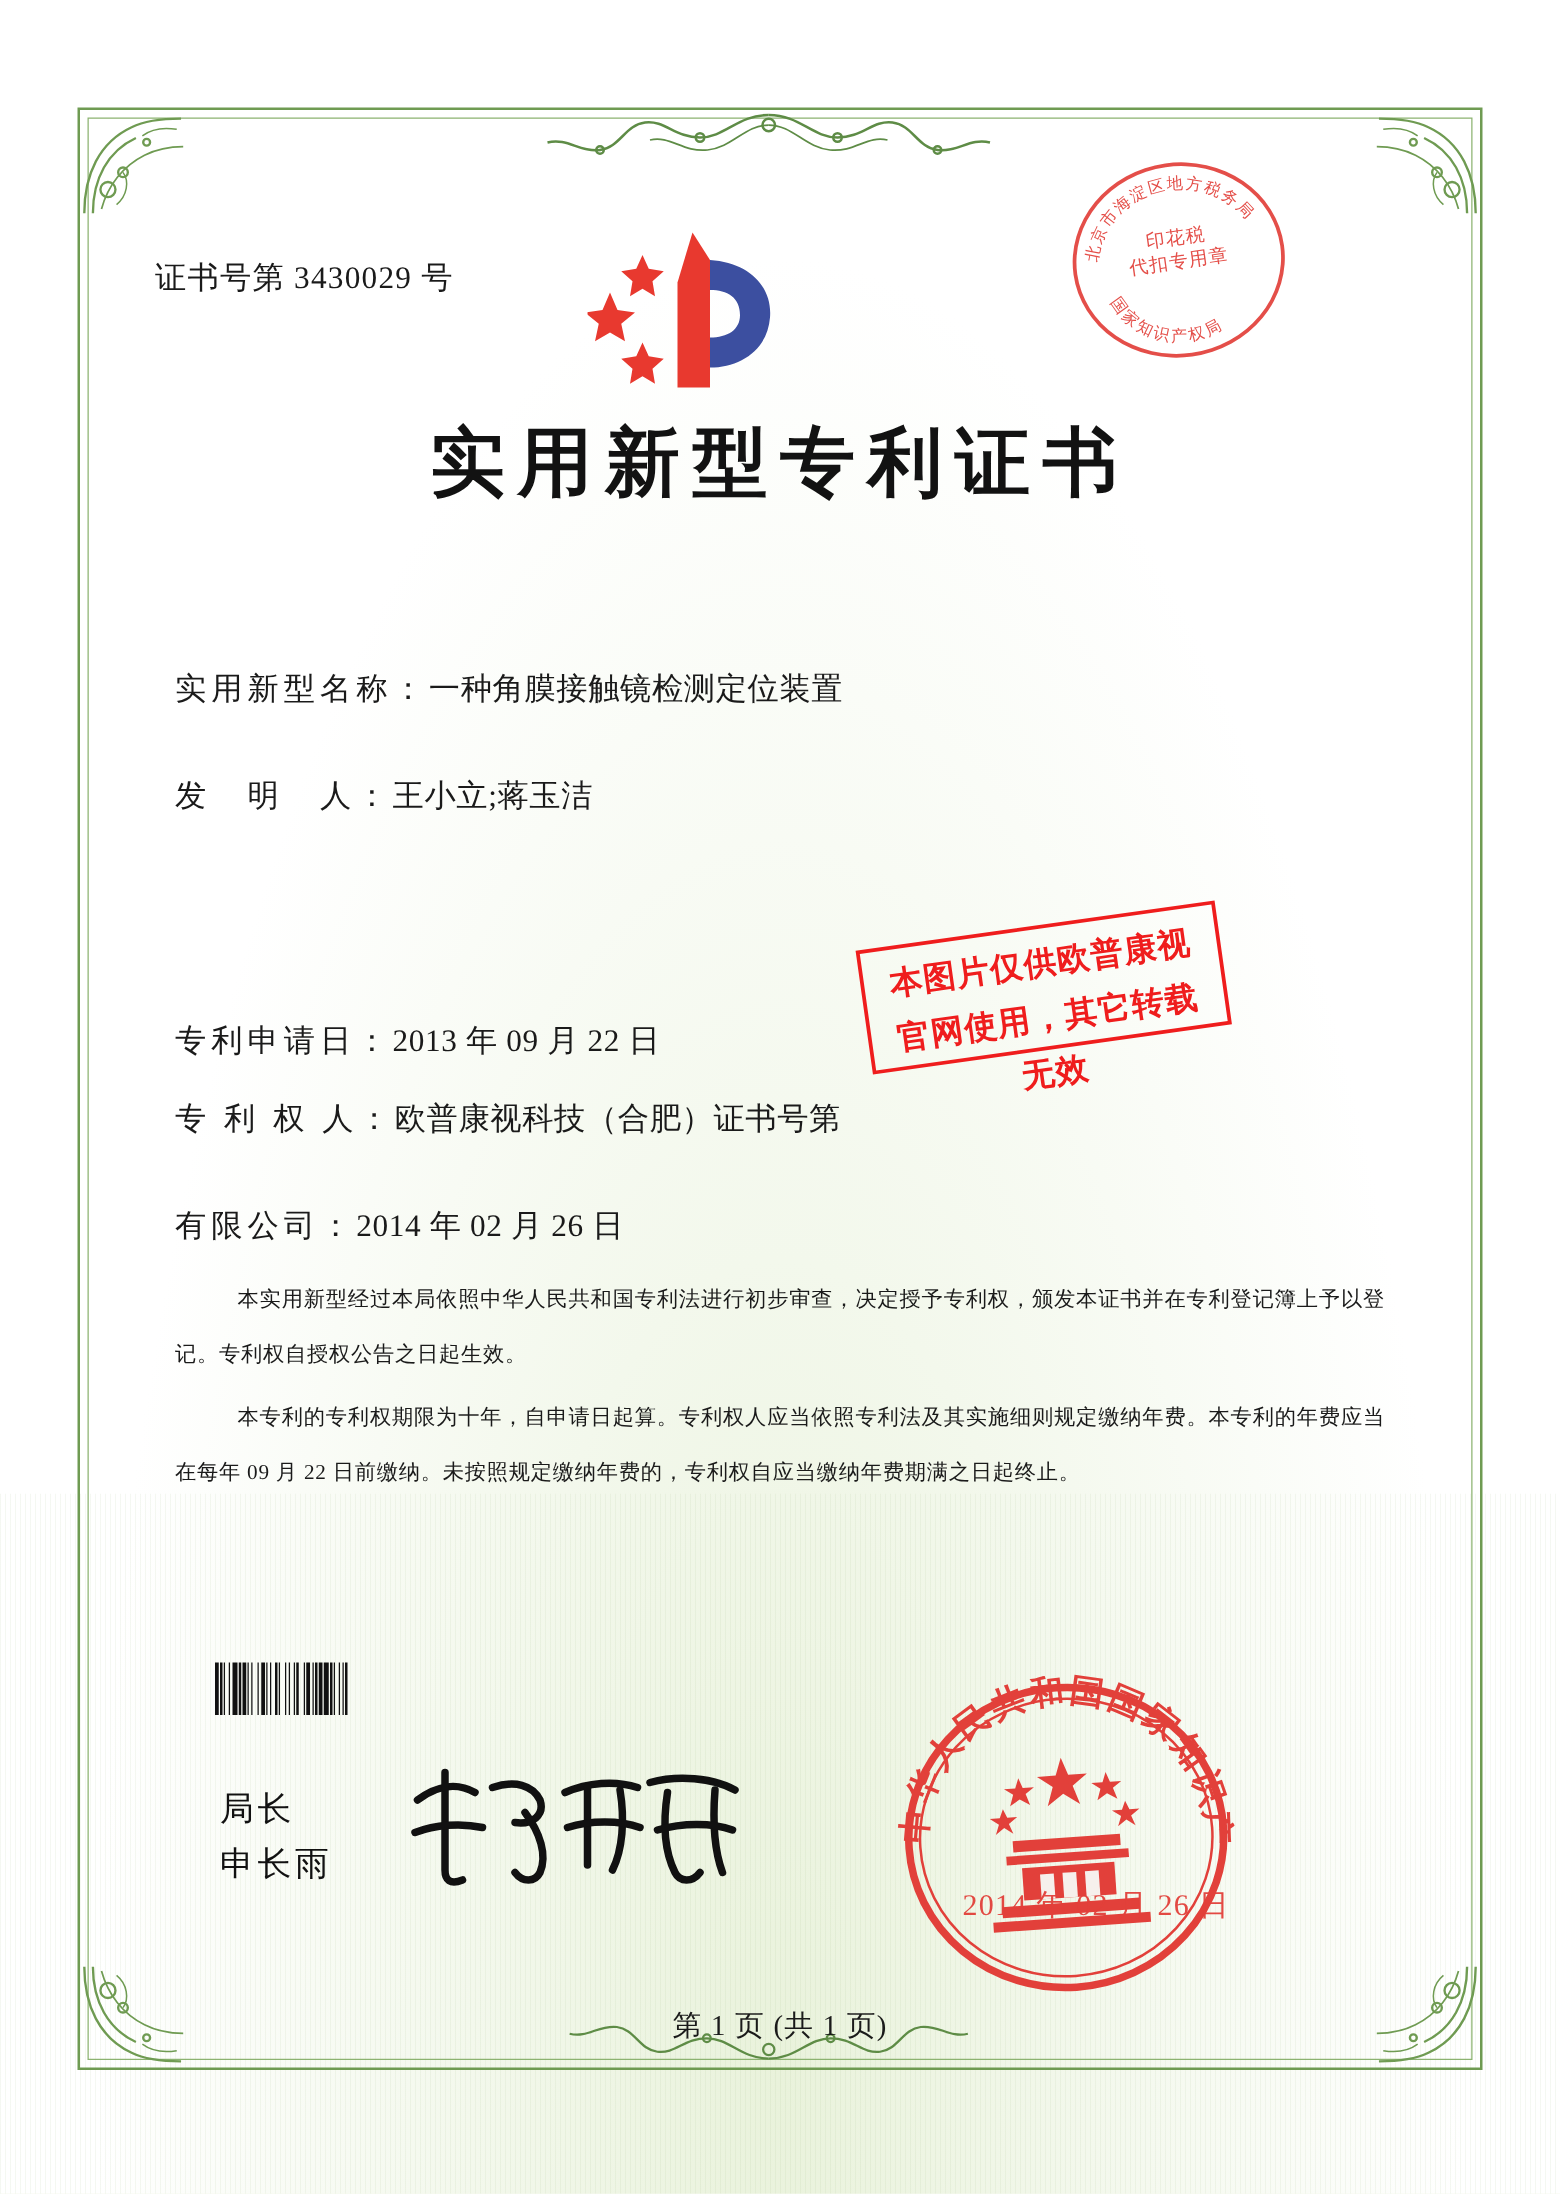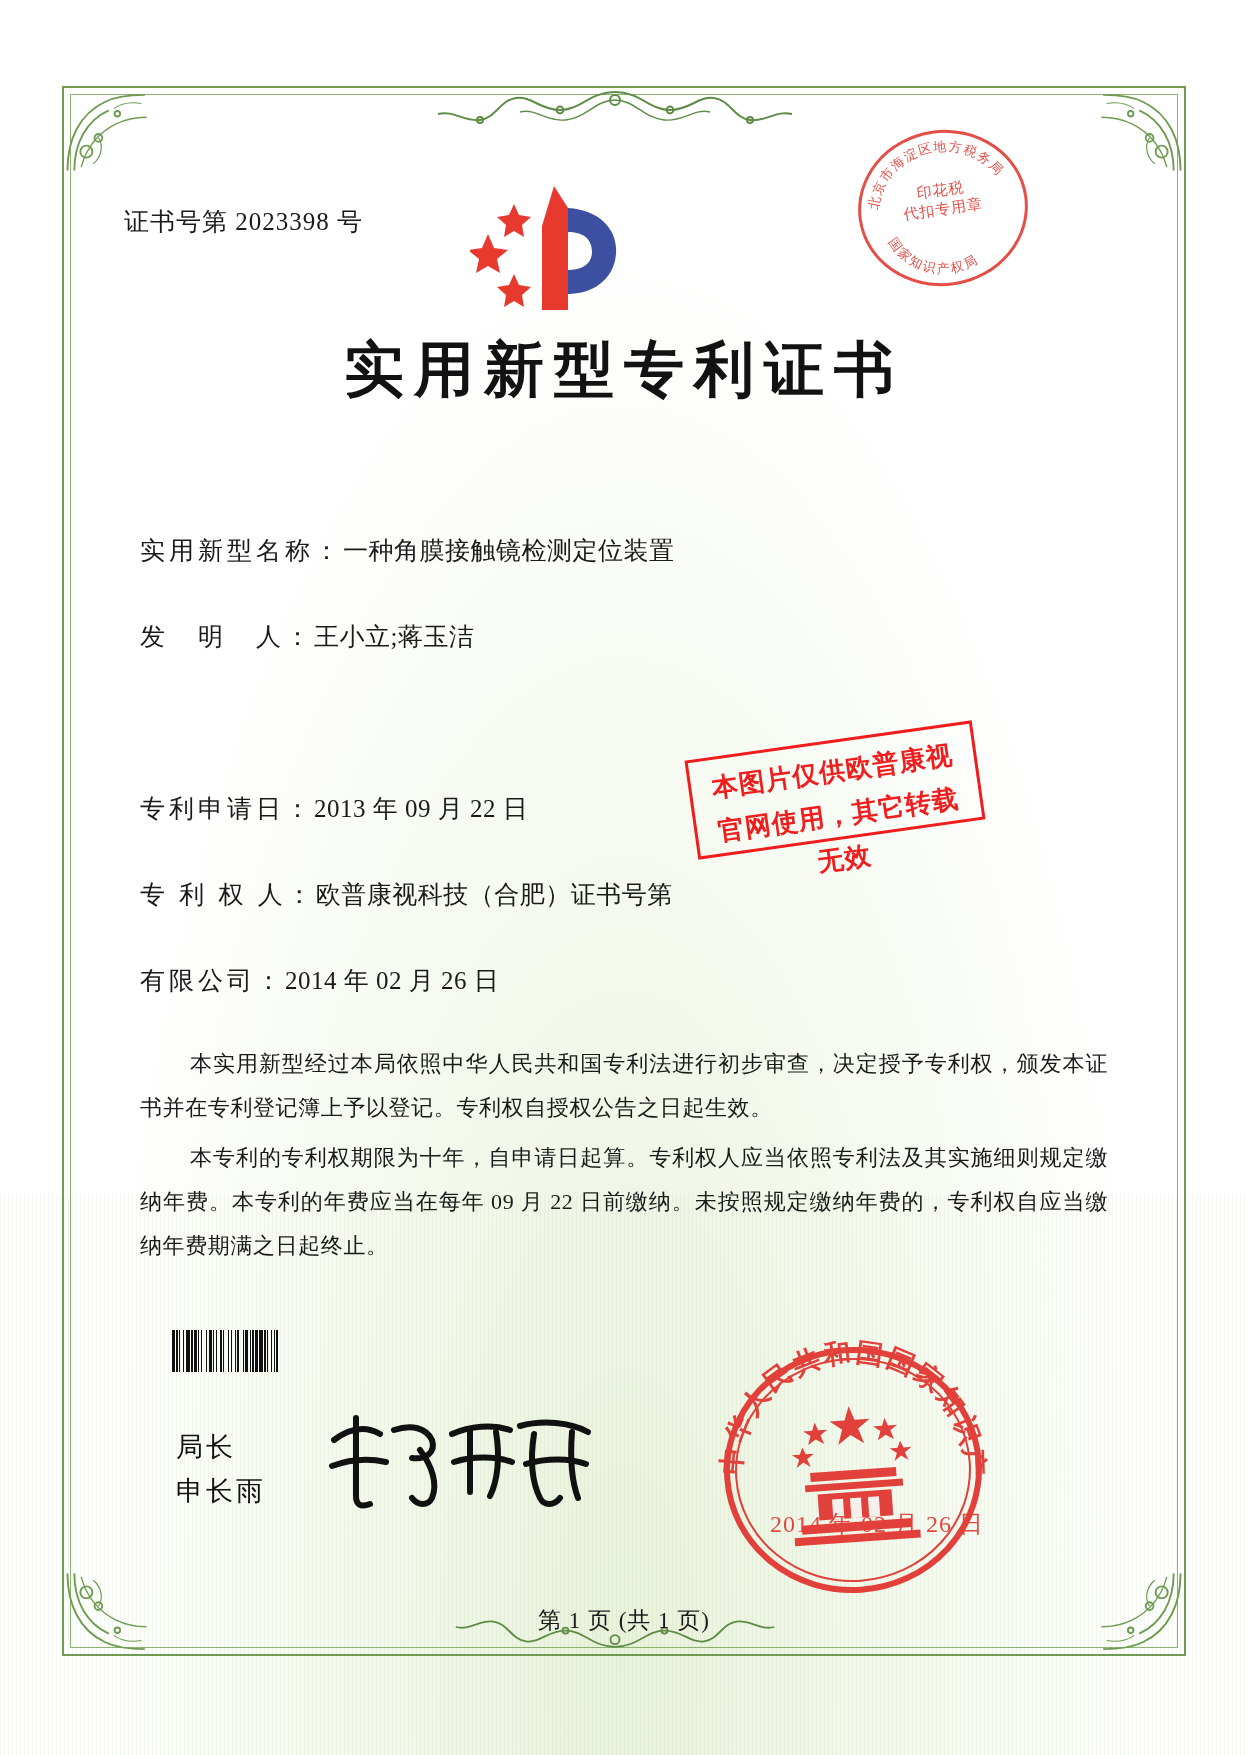--- a/index.html
+++ b/index.html
@@ -146,35 +146,34 @@
     color: #1a1a1a;
     white-space: nowrap;
     letter-spacing: 0.5px;
   }
   .field .label { letter-spacing: 4px; }
   .field .value { letter-spacing: 0.5px; text-align: right; }
 
   #f-name   { top: 534px; }
   #f-invent { top: 620px; }
   #f-patno  { top: 706px; }
-  #f-appdate{ top: 792px; }
+  #f-appdate{ top: 816px; }
   #f-owner  { top: 878px; }
   #f-pubdate{ top: 964px; }
 
   
   #body-text {
     position: absolute;
     left: 140px; top: 1018px;
     width: 968px;
-    font-size: 22px;
+    font-size: 17px;
     line-height: 44px;
     color: #1a1a1a;
     text-align: justify;
     letter-spacing: 0.6px;
-    margin-top: 24px;
   }
   #body-text p { margin: 0 0 6px 0; text-indent: 50px; }
 
   
   #watermark {
     position: absolute;
     left: 690px; top: 740px;
     width: 290px; height: 100px;
     border: 3px solid #ef1d1d;
     color: #ef1d1d;
@@ -325,21 +324,21 @@
   <div id="bottom-ornament">
     <svg viewBox="0 0 390 60" fill="none" stroke="currentColor" stroke-width="2">
       <path d="M195 8 C170 8 160 26 140 26 C120 26 112 12 96 14 C80 16 76 34 60 36 C44 38 34 26 18 30"></path>
       <path d="M195 8 C220 8 230 26 250 26 C270 26 278 12 294 14 C310 16 314 34 330 36 C346 38 356 26 372 30"></path>
       <circle cx="195" cy="16" r="5"></circle>
       <circle cx="140" cy="26" r="3.4"></circle>
       <circle cx="250" cy="26" r="3.4"></circle>
     </svg>
   </div>
 
-  <div id="cert-number">证书号第 2023398 号</div>
+  <div id="cert-number">证书号第 3430029 号</div>
 
   <div id="logo">
     <svg viewBox="0 0 170 140">
       <g fill="#e8392f">
         <polygon points="18,56 24,70 38,72 27,81 30,95 18,88 6,95 9,81 -2,72 12,70"></polygon>
         <polygon points="44,26 49,37 61,39 52,47 54,59 44,53 34,59 36,47 27,39 39,37"></polygon>
         <polygon points="44,96 49,107 61,109 52,117 54,129 44,123 34,129 36,117 27,109 39,107"></polygon>
       </g>
       <path d="M84 8 L98 30 L98 132 L72 132 L72 48 Z" fill="#e8392f"></path>
       <path d="M98 30 C130 32 148 52 146 76 C144 102 122 116 98 116 L98 92 C112 92 122 86 122 74 C122 60 112 54 98 54 Z" fill="#3c4fa0"></path>

